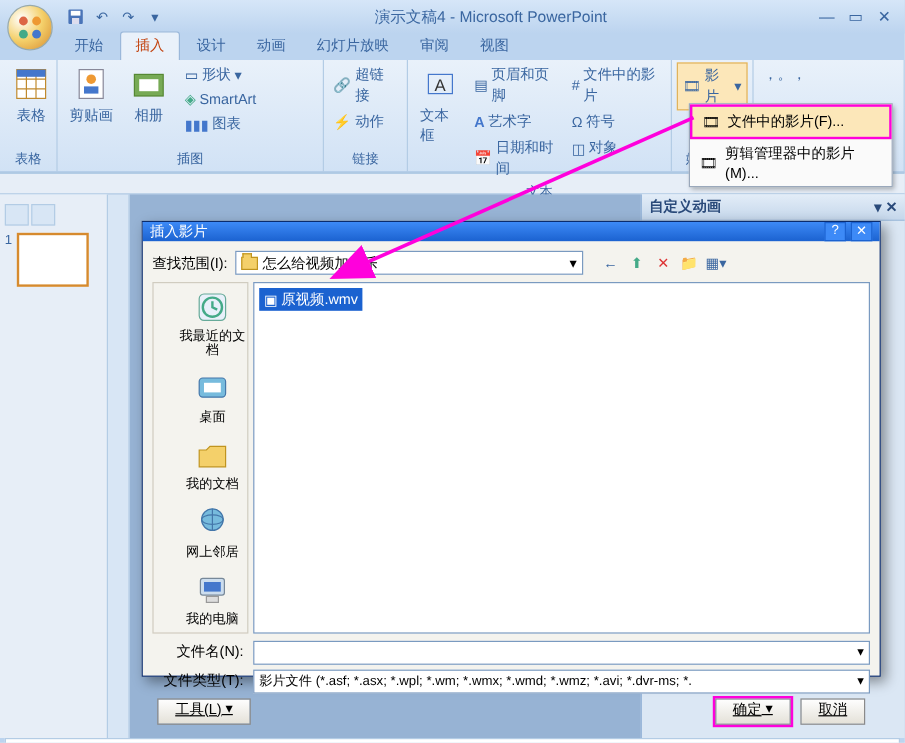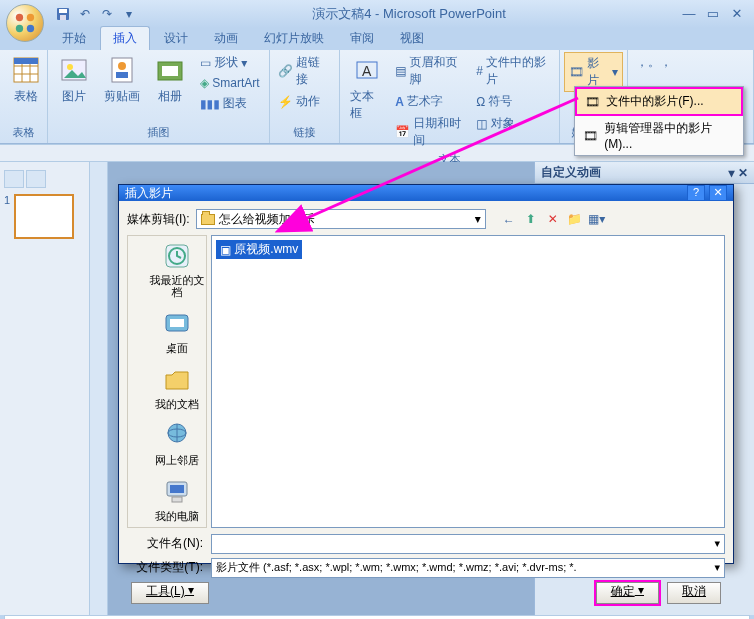--- a/index.html
+++ b/index.html
@@ -11,21 +11,21 @@
 .office-btn svg { width: 22px; height: 22px; }
 .qat { margin-left: 50px; display: flex; gap: 4px; align-items: center; }
 .qat-btn { width: 18px; height: 18px; display: flex; align-items: center; justify-content: center; color: #3a66a0; cursor: pointer; }
 .title-text { flex: 1; text-align: center; color: #3a66a0; font-size: 13px; }
 .win-ctrls { display: flex; gap: 6px; margin-right: 4px; }
 .win-ctrls span { width: 18px; height: 16px; color: #3a66a0; text-align: center; font-size: 13px; cursor: pointer; }
 
 
 .tabs { height: 22px; display: flex; align-items: end; padding-left: 50px; gap: 2px; }
 .tab { padding: 3px 12px; color: #3a66a0; cursor: pointer; border-radius: 3px 3px 0 0; }
-.tab.active { background: #e9f1fa; border: 1px solid #9bb8da; border-bottom: none; color: #1d4ed8; }
+.tab.active { background: #e9f1fa; border: 1px solid #9bb8da; border-bottom: none; color: #c2410c; }
 
 
 .ribbon { height: 94px; background: linear-gradient(#e9f1fa, #d1e2f5); border-bottom: 1px solid #9bb8da; display: flex; }
 .rgroup { border-right: 1px solid #b3cce5; display: flex; flex-direction: column; padding: 2px 4px; }
 .rgroup-body { flex: 1; display: flex; align-items: flex-start; gap: 2px; }
 .rgroup-label { text-align: center; color: #3a66a0; font-size: 11px; padding: 1px 0; }
 .rbtn-large { display: flex; flex-direction: column; align-items: center; justify-content: center; padding: 2px 6px; cursor: pointer; border-radius: 3px; }
 .rbtn-large .ic { width: 32px; height: 32px; display: flex; align-items: center; justify-content: center; }
 .rbtn-large span { color: #3a66a0; font-size: 12px; margin-top: 2px; }
 .rbtn-small { display: flex; align-items: center; gap: 3px; padding: 2px 4px; cursor: pointer; color: #3a66a0; font-size: 12px; }
@@ -146,30 +146,20 @@
       </div>
     </div>
     <div class="rgroup-label">表格</div>
   </div>
 
   <div class="rgroup" style="width:222px">
     <div class="rgroup-body">
       <div class="rbtn-large">
           <div class="ic">
             <svg width="28" height="28" viewBox="0 0 28 28">
-              <rect x="2" y="4" width="24" height="20" fill="#eef" stroke="#889"></rect>
-              <circle cx="10" cy="11" r="3" fill="#fd4"></circle>
-              <polygon points="4,22 12,14 18,20 22,16 26,22" fill="#4a8"></polygon>
-            </svg>
-          </div>
-          <span>图片</span>
-        </div>
-      <div class="rbtn-large">
-          <div class="ic">
-            <svg width="28" height="28" viewBox="0 0 28 28">
               <rect x="4" y="2" width="20" height="24" fill="#fff" stroke="#889"></rect>
               <circle cx="14" cy="10" r="4" fill="#e93"></circle>
               <rect x="8" y="16" width="12" height="6" fill="#47c"></rect>
             </svg>
           </div>
           <span>剪贴画</span>
         </div>
       <div class="rbtn-large">
           <div class="ic">
             <svg width="28" height="28" viewBox="0 0 28 28">
@@ -324,21 +314,21 @@
 <div class="dialog">
   <div class="dlg-title">
     <span>插入影片</span>
     <div class="r">
         <span>?</span>
         <span>✕</span>
       </div>
   </div>
   <div class="dlg-body">
     <div class="dlg-toolbar">
-      <label>媒体剪辑(I):</label>
+      <label>查找范围(I):</label>
       <div class="path-combo">
         <div class="folder-ic"></div>
         <span>怎么给视频加音乐</span>
         <span style="margin-left:auto">▾</span>
       </div>
       <div class="tb-icons">
         <span>←</span>
         <span style="color:#4a8">⬆</span>
         <span style="color:#d33">✕</span>
         <span>📁</span>

